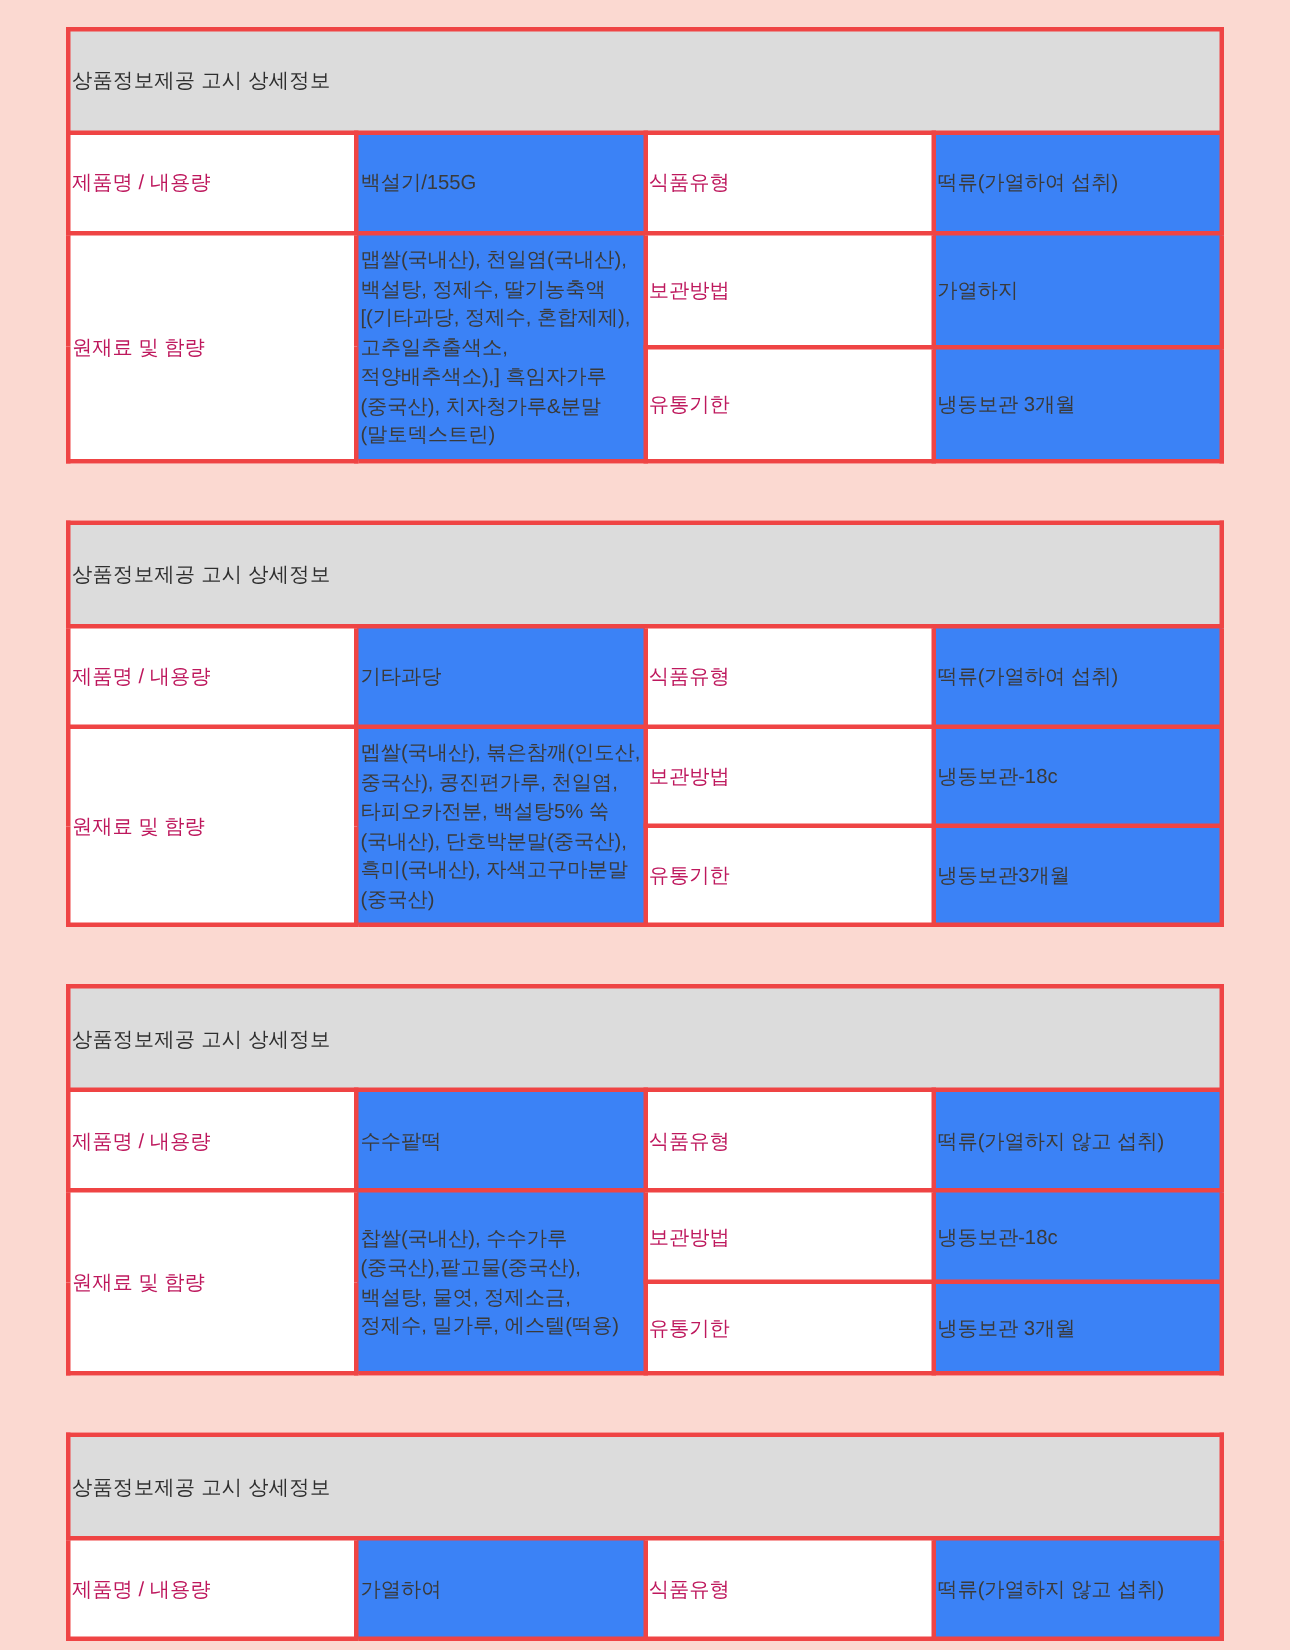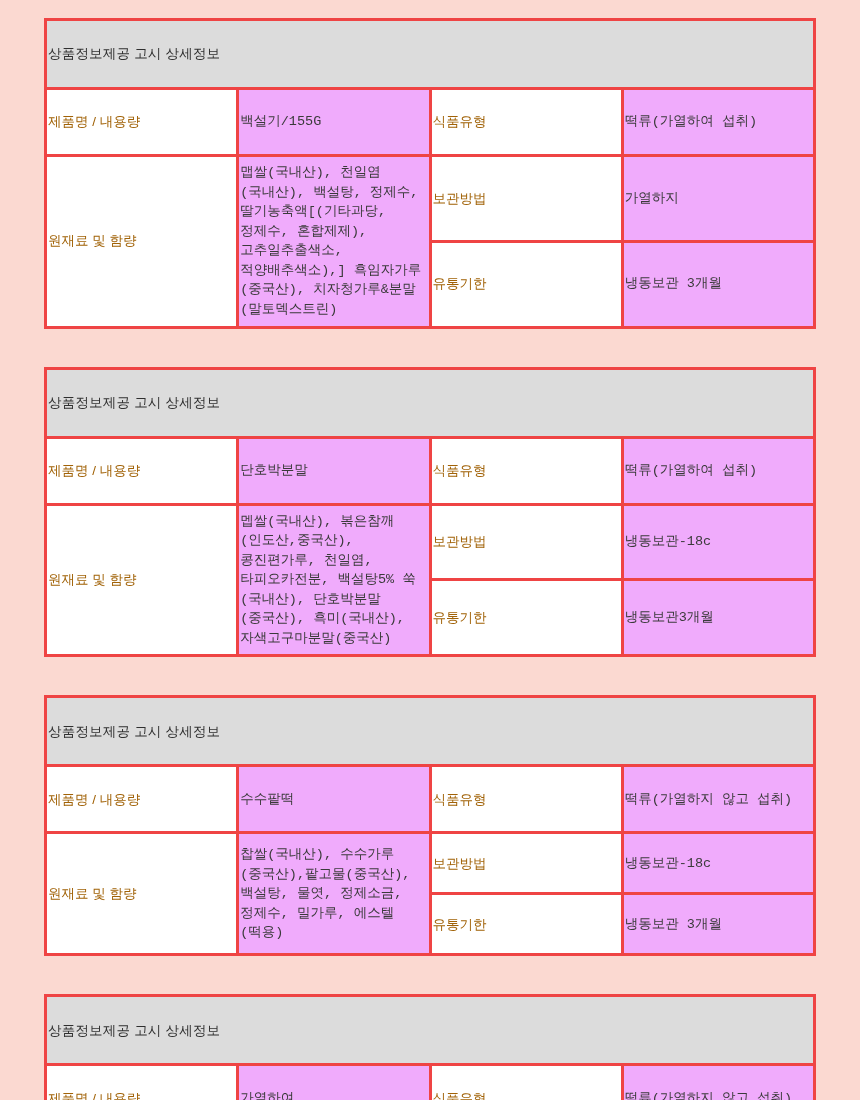--- a/index.html
+++ b/index.html
@@ -40,27 +40,26 @@
   }
   .title-cell {
     background: #dcdcdc;
     font-size: 16.5px;
     color: #2f2f2f;
     height: 54px;
     letter-spacing: 0.2px;
   }
   .label-cell {
     background: #ffffff;
-    color: #a16207;
+    color: #be185d;
     font-size: 13.5px;
   }
   .value-cell {
-    background: #f0abfc;
+    background: #3b82f6;
     color: #3a3a3a;
-    font-family: Liberation Mono, monospace;
   }
   .name-row td {
     height: 52px;
   }
   .ingredient-cell {
     font-size: 12.5px;
     line-height: 1.42;
     padding: 8px 6px;
   }
   .storage-row td,
@@ -102,21 +101,21 @@
   </tbody>
     </table>
 
   <table class="info-table">
     <tbody>
         <tr>
       <td class="title-cell" colspan="4">상품정보제공 고시 상세정보</td>
     </tr>
     <tr class="name-row">
       <td class="label-cell col-label">제품명 / 내용량</td>
-      <td class="value-cell col-value">단호박분말</td>
+      <td class="value-cell col-value">기타과당</td>
       <td class="label-cell col-label2">식품유형</td>
       <td class="value-cell col-value2">떡류(가열하여 섭취)</td>
     </tr>
     <tr class="storage-row">
       <td class="label-cell col-label" rowspan="2">원재료 및 함량</td>
       <td class="value-cell ingredient-cell col-value" rowspan="2">멥쌀(국내산), 볶은참깨(인도산,중국산), 콩진편가루, 천일염, 타피오카전분, 백설탕5%
 쑥(국내산), 단호박분말(중국산), 흑미(국내산), 자색고구마분말(중국산)</td>
       <td class="label-cell col-label2">보관방법</td>
       <td class="value-cell col-value2">냉동보관-18c</td>
     </tr>

